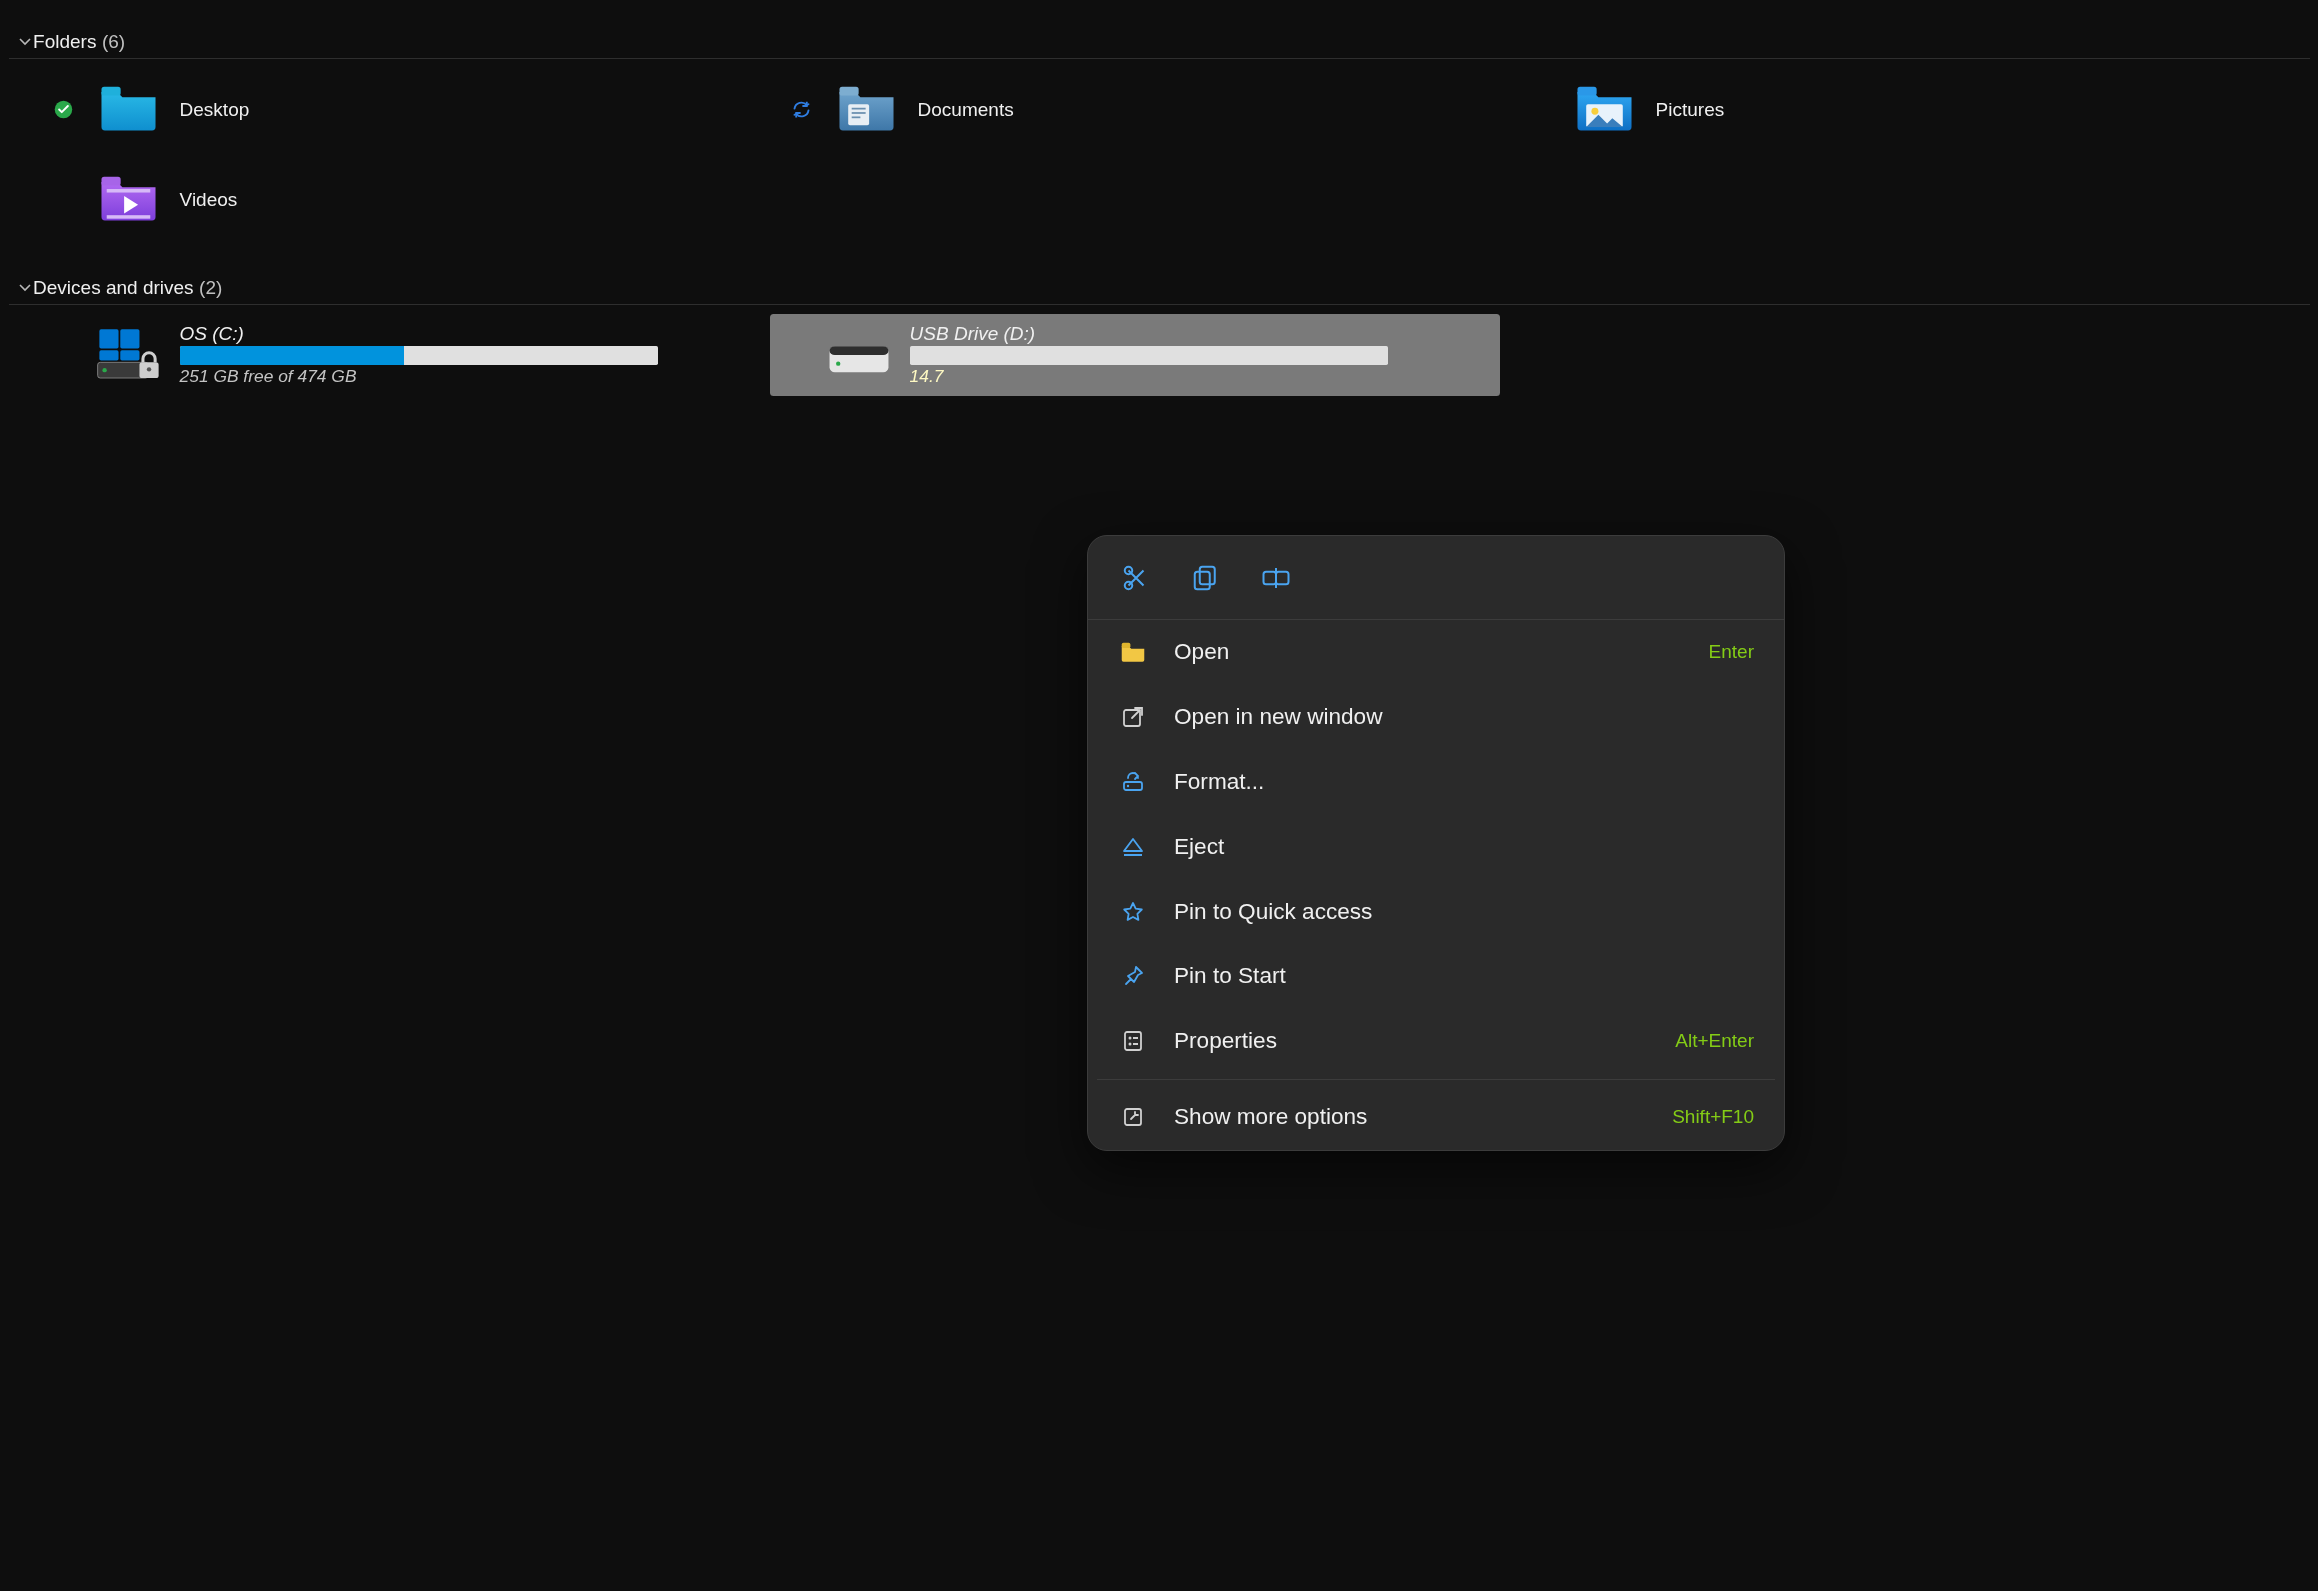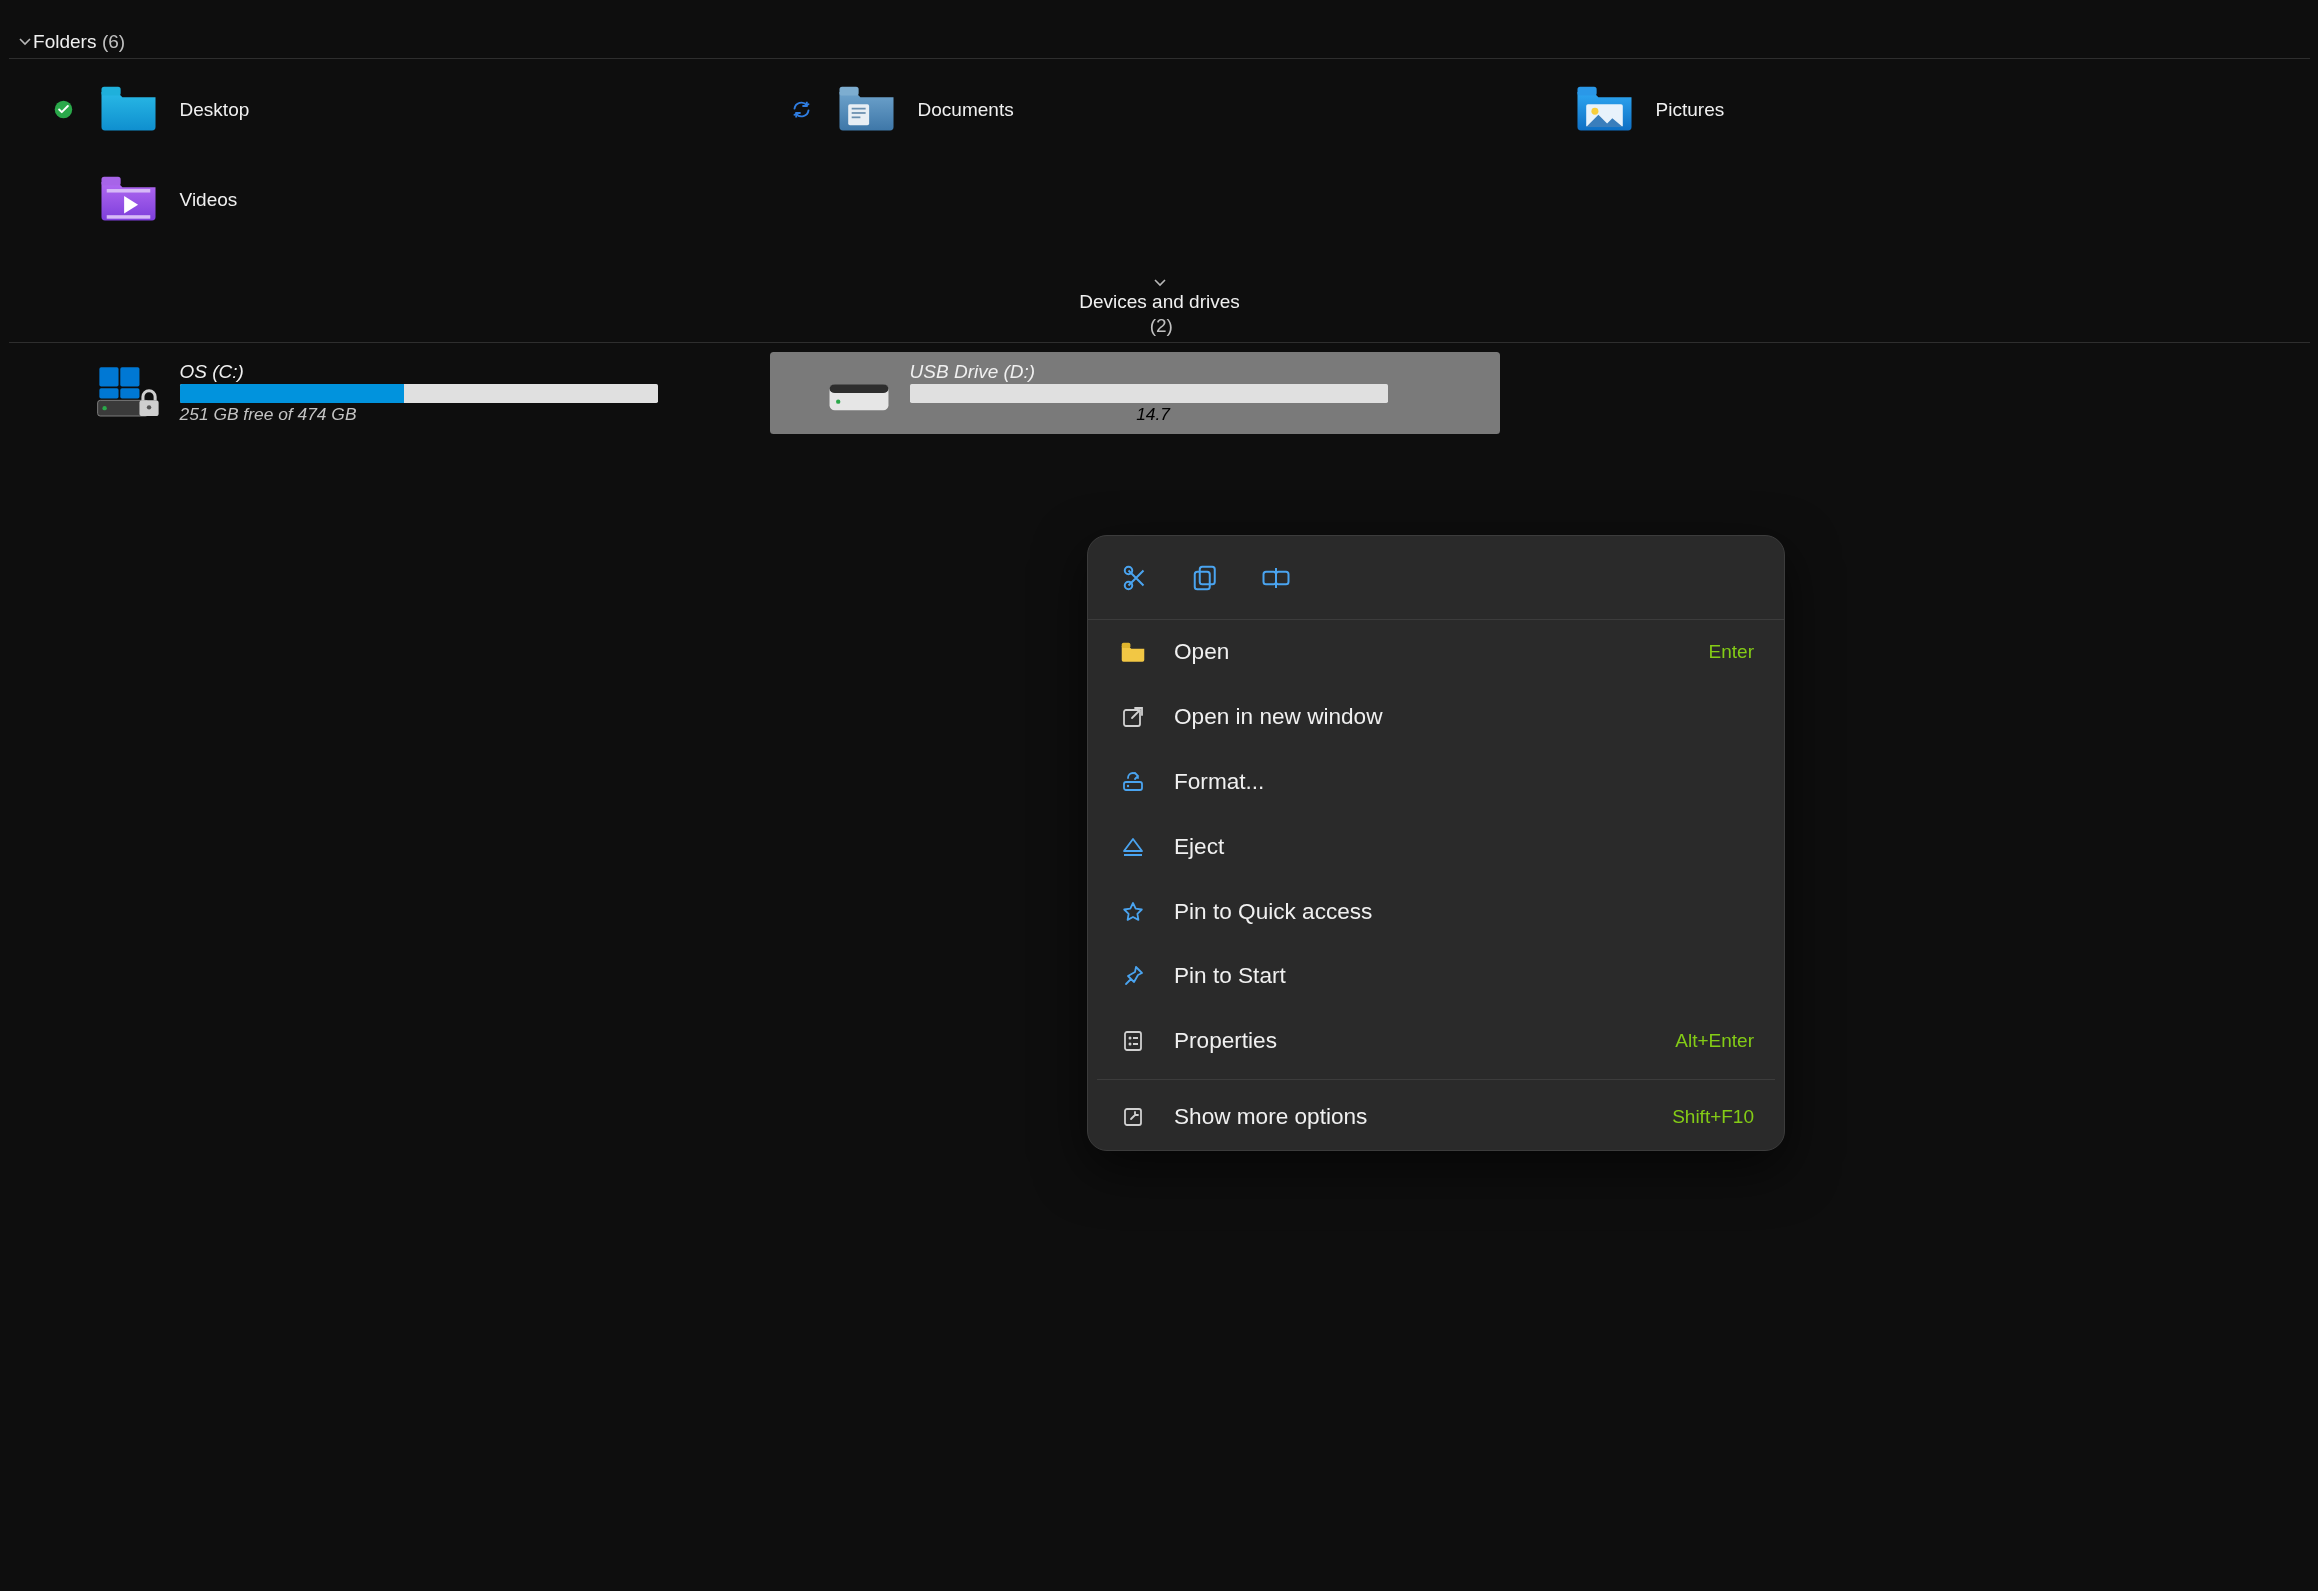--- a/index.html
+++ b/index.html
@@ -70,21 +70,20 @@
     display: flex;
     align-items: center;
     justify-content: center;
   }
   .folder-label {
     font-size: 19px;
   }
 
   .section-header.drives {
     margin-top: 8.7px;
-    flex-direction: column;
   }
   .grid-drives {
     display: grid;
     grid-template-columns: repeat(3, 730px);
     padding-left: 31px;
     gap: 0;
   }
   .drive-item {
     display: flex;
     align-items: center;
@@ -98,21 +97,21 @@
   }
   .drive-info {
     display: flex;
     flex-direction: column;
     gap: 1px;
     flex: 0 0 487px;
     font-style: italic;
   }
   .drive-title { font-size: 19px; }
   .drive-sub { font-size: 17.4px; color: var(--text-dim); }
-  .drive-item.selected .drive-sub { color: #000000; text-align: center; }
+  .drive-item.selected .drive-sub { color: #fef9c3; }
   .progress {
     height: 19px;
     width: 478px;
     background: var(--progress-bg);
     position: relative;
     border-radius: 1.7px;
     overflow: hidden;
   }
   .progress .fill {
     position: absolute;

